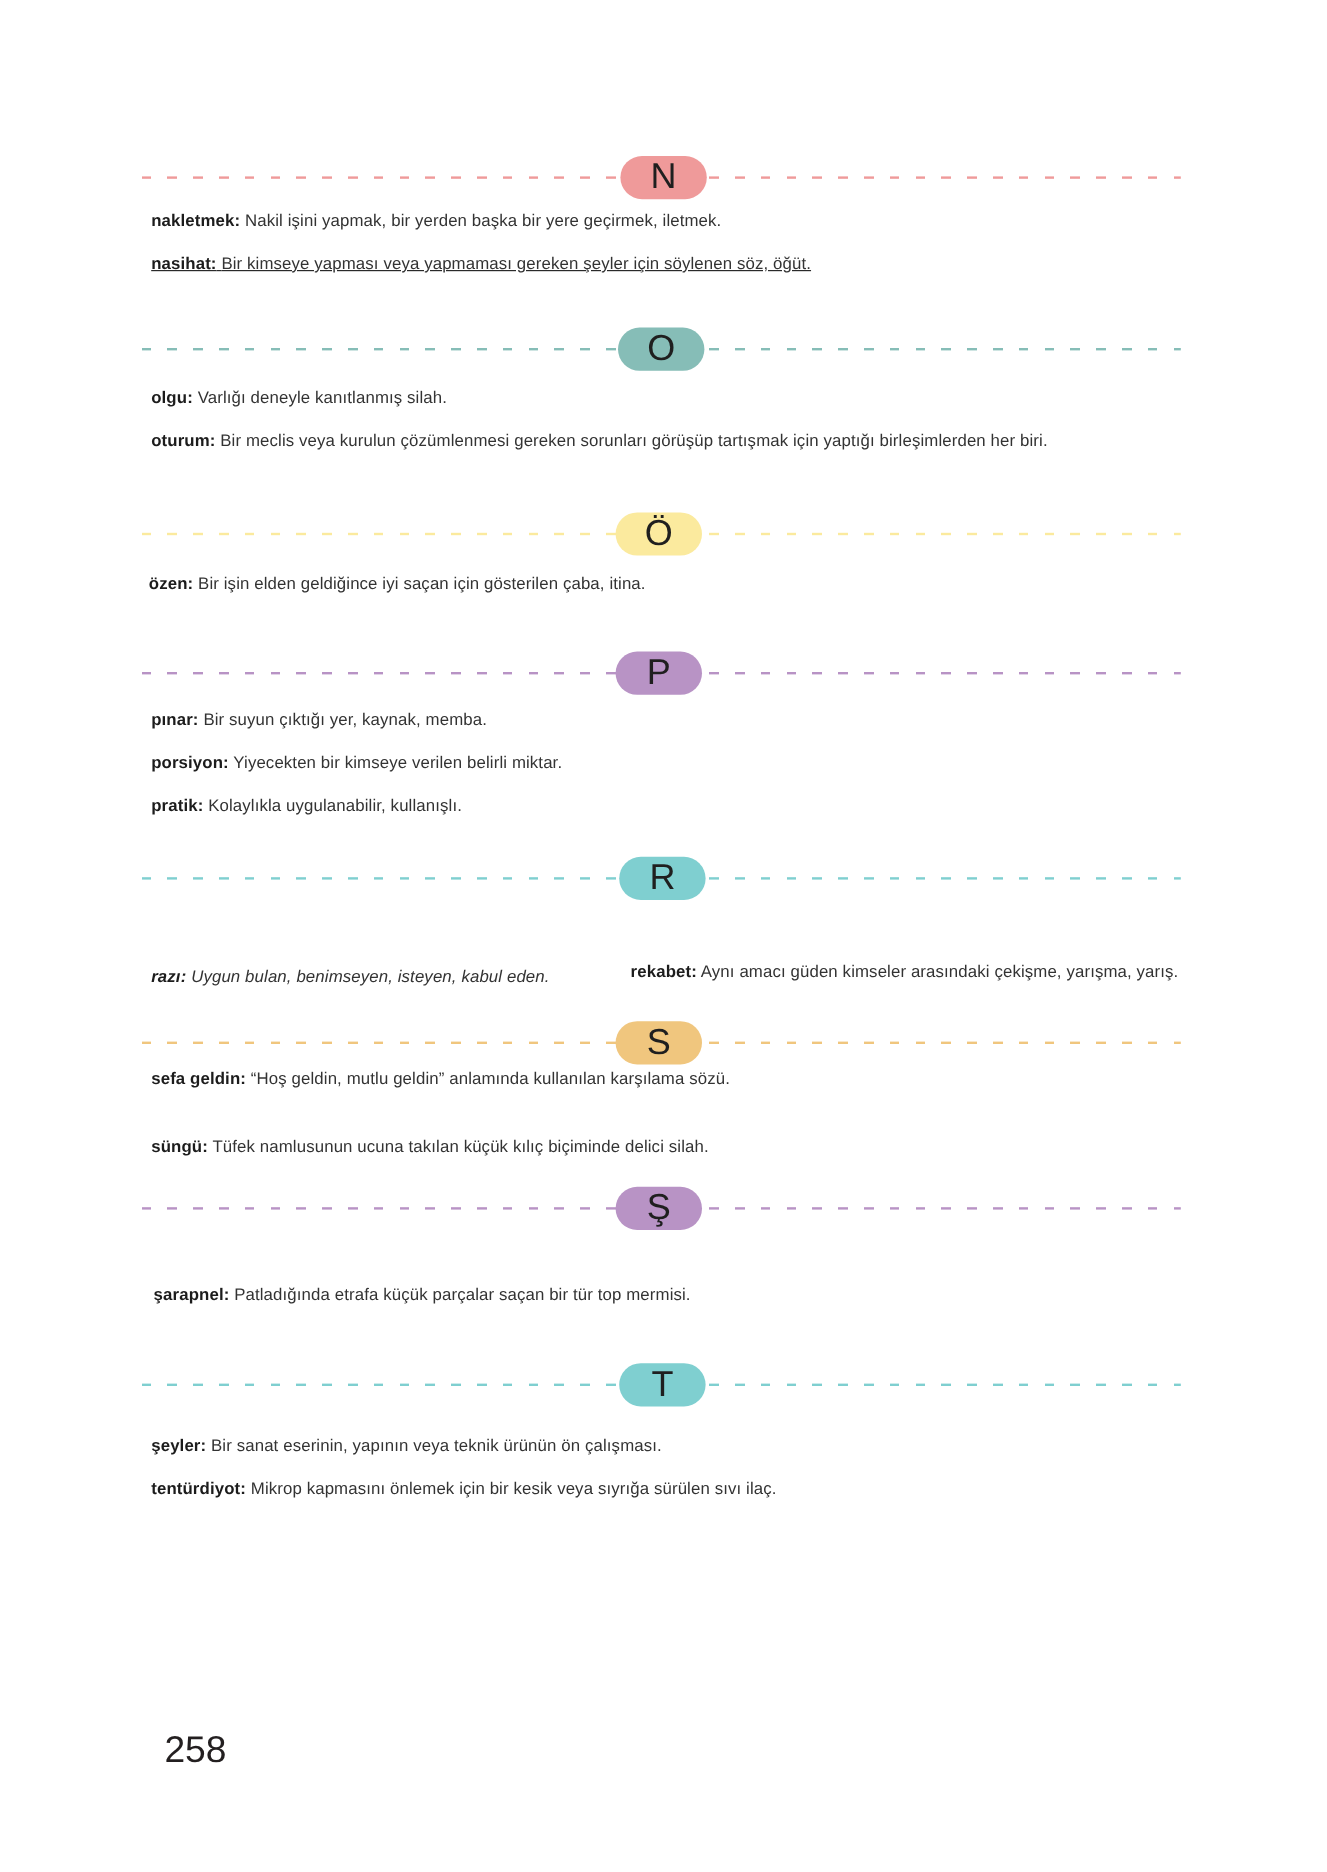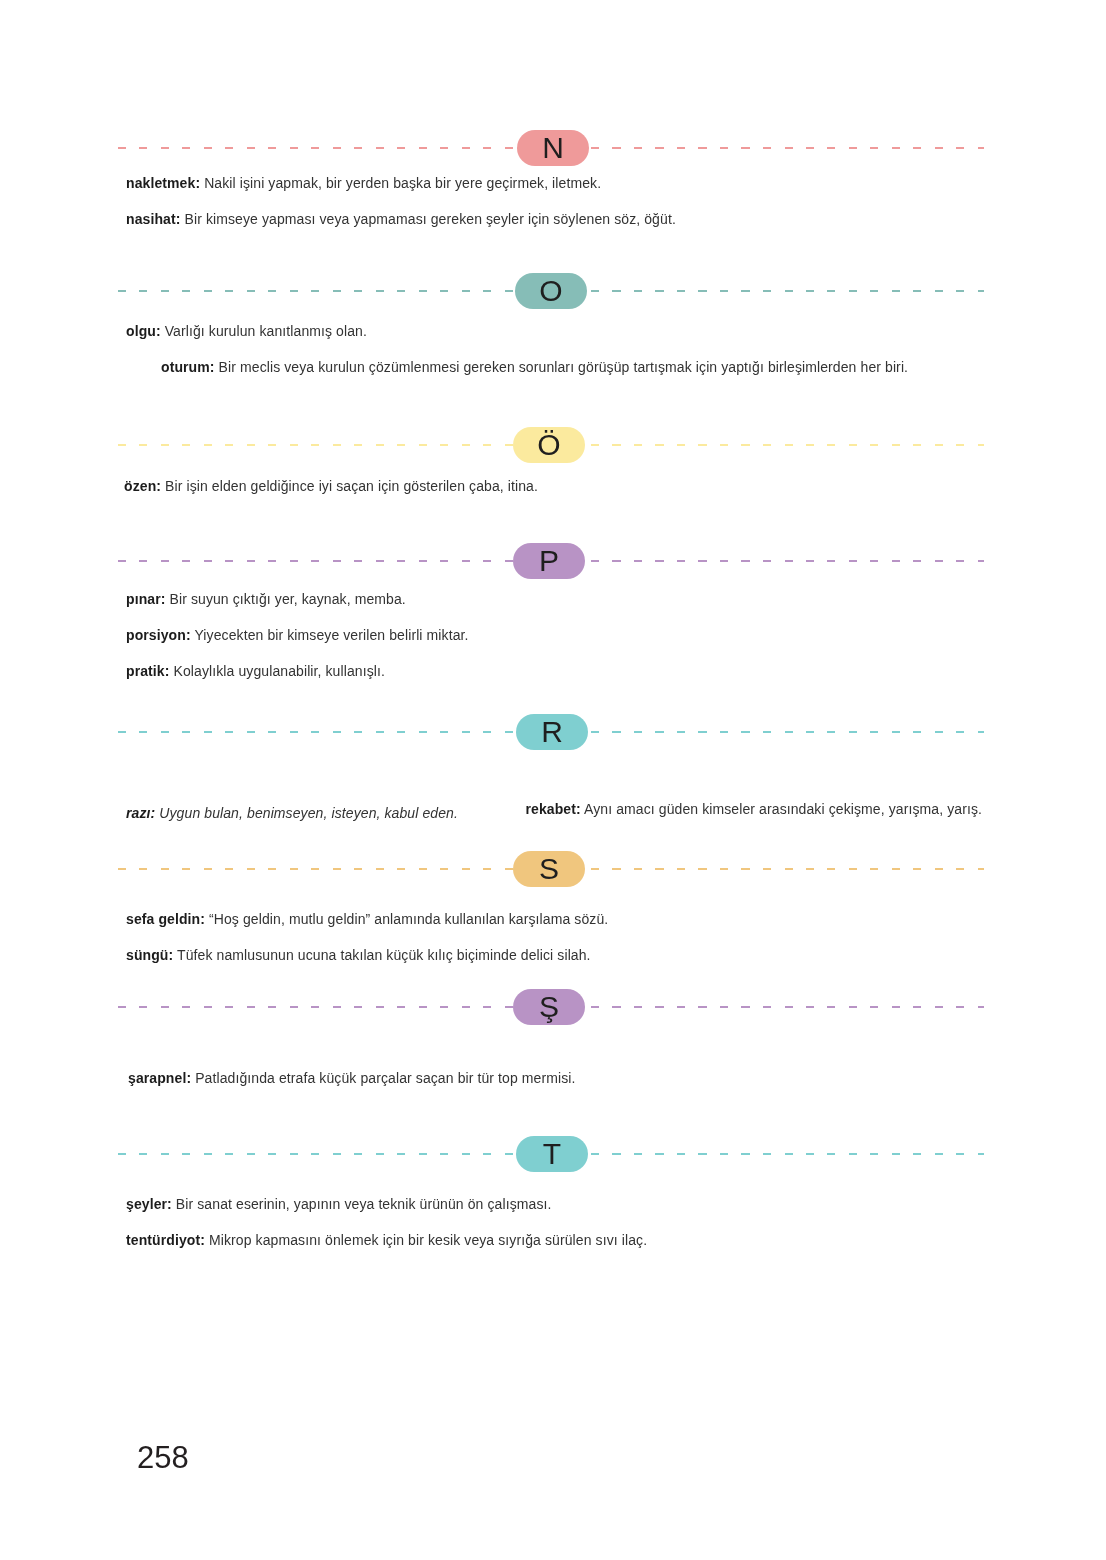--- a/index.html
+++ b/index.html
@@ -56,21 +56,20 @@
       font-weight: bold;
       color: #1c1c1c;
     }
     .entry .def {
       font-weight: normal;
       color: #333333;
     }
     .entry.justify {
       text-align: justify;
       text-align-last: left;
-      margin-left: 35px;
     }
     .page-number {
       position: absolute;
       left: 137px;
       top: 1440px;
       font-size: 31px;
       color: #231f20;
       font-family: "Liberation Sans", sans-serif;
     }
   </style>
@@ -78,32 +77,32 @@
 <body>
 
 <div class="section-header" style="top:130px;">
   <div class="dash-line" style="background: repeating-linear-gradient(to right, rgb(239, 154, 154) 0px, rgb(239, 154, 154) 8px, transparent 8px, transparent 21.5px);"></div>
   <div class="pill" style="left: 399px; background: rgb(239, 154, 154);">N</div>
 </div>
 <div class="entry" style="top:165px;">
   <span class="term">nakletmek:</span>
   <span class="def">Nakil işini yapmak, bir yerden başka bir yere geçirmek, iletmek.</span>
 </div>
-<div class="entry" style="top:201px;">
+<div class="entry" style="top:201px;text-decoration:underline;">
   <span class="term">nasihat:</span>
   <span class="def">Bir kimseye yapması veya yapmaması gereken şeyler için söylenen söz, öğüt.</span>
 </div>
 
 <div class="section-header" style="top:273px;">
   <div class="dash-line" style="background: repeating-linear-gradient(to right, rgb(134, 189, 183) 0px, rgb(134, 189, 183) 8px, transparent 8px, transparent 21.5px);"></div>
   <div class="pill" style="left: 397px; background: rgb(134, 189, 183);">O</div>
 </div>
 <div class="entry" style="top:313px;">
   <span class="term">olgu:</span>
-  <span class="def">Varlığı kurulun kanıtlanmış olan.</span>
+  <span class="def">Varlığı deneyle kanıtlanmış silah.</span>
 </div>
 <div class="entry justify" style="top:349px;">
   <span class="term">oturum:</span>
   <span class="def">Bir meclis veya kurulun çözümlenmesi gereken sorunları görüşüp tartışmak için yaptığı birleşimlerden her biri.</span>
 </div>
 
 <div class="section-header" style="top:427px;">
   <div class="dash-line" style="background: repeating-linear-gradient(to right, rgb(251, 234, 158) 0px, rgb(251, 234, 158) 8px, transparent 8px, transparent 21.5px);"></div>
   <div class="pill" style="left: 395px; background: rgb(251, 234, 158);">Ö</div>
 </div>
@@ -139,21 +138,21 @@
 </div>
 <div class="entry" style="top:791px;text-align:right;">
   <span class="term">rekabet:</span>
   <span class="def">Aynı amacı güden kimseler arasındaki çekişme, yarışma, yarış.</span>
 </div>
 
 <div class="section-header" style="top:851px;">
   <div class="dash-line" style="background: repeating-linear-gradient(to right, rgb(240, 198, 126) 0px, rgb(240, 198, 126) 8px, transparent 8px, transparent 21.5px);"></div>
   <div class="pill" style="left: 395px; background: rgb(240, 198, 126);">S</div>
 </div>
-<div class="entry" style="top:901px;">
+<div class="entry" style="top:880px;">
   <span class="term">sefa geldin:</span>
   <span class="def">“Hoş geldin, mutlu geldin” anlamında kullanılan karşılama sözü.</span>
 </div>
 <div class="entry" style="top:937px;">
   <span class="term">süngü:</span>
   <span class="def">Tüfek namlusunun ucuna takılan küçük kılıç biçiminde delici silah.</span>
 </div>
 
 <div class="section-header" style="top:989px;">
   <div class="dash-line" style="background: repeating-linear-gradient(to right, rgb(184, 147, 197) 0px, rgb(184, 147, 197) 8px, transparent 8px, transparent 21.5px);"></div>

